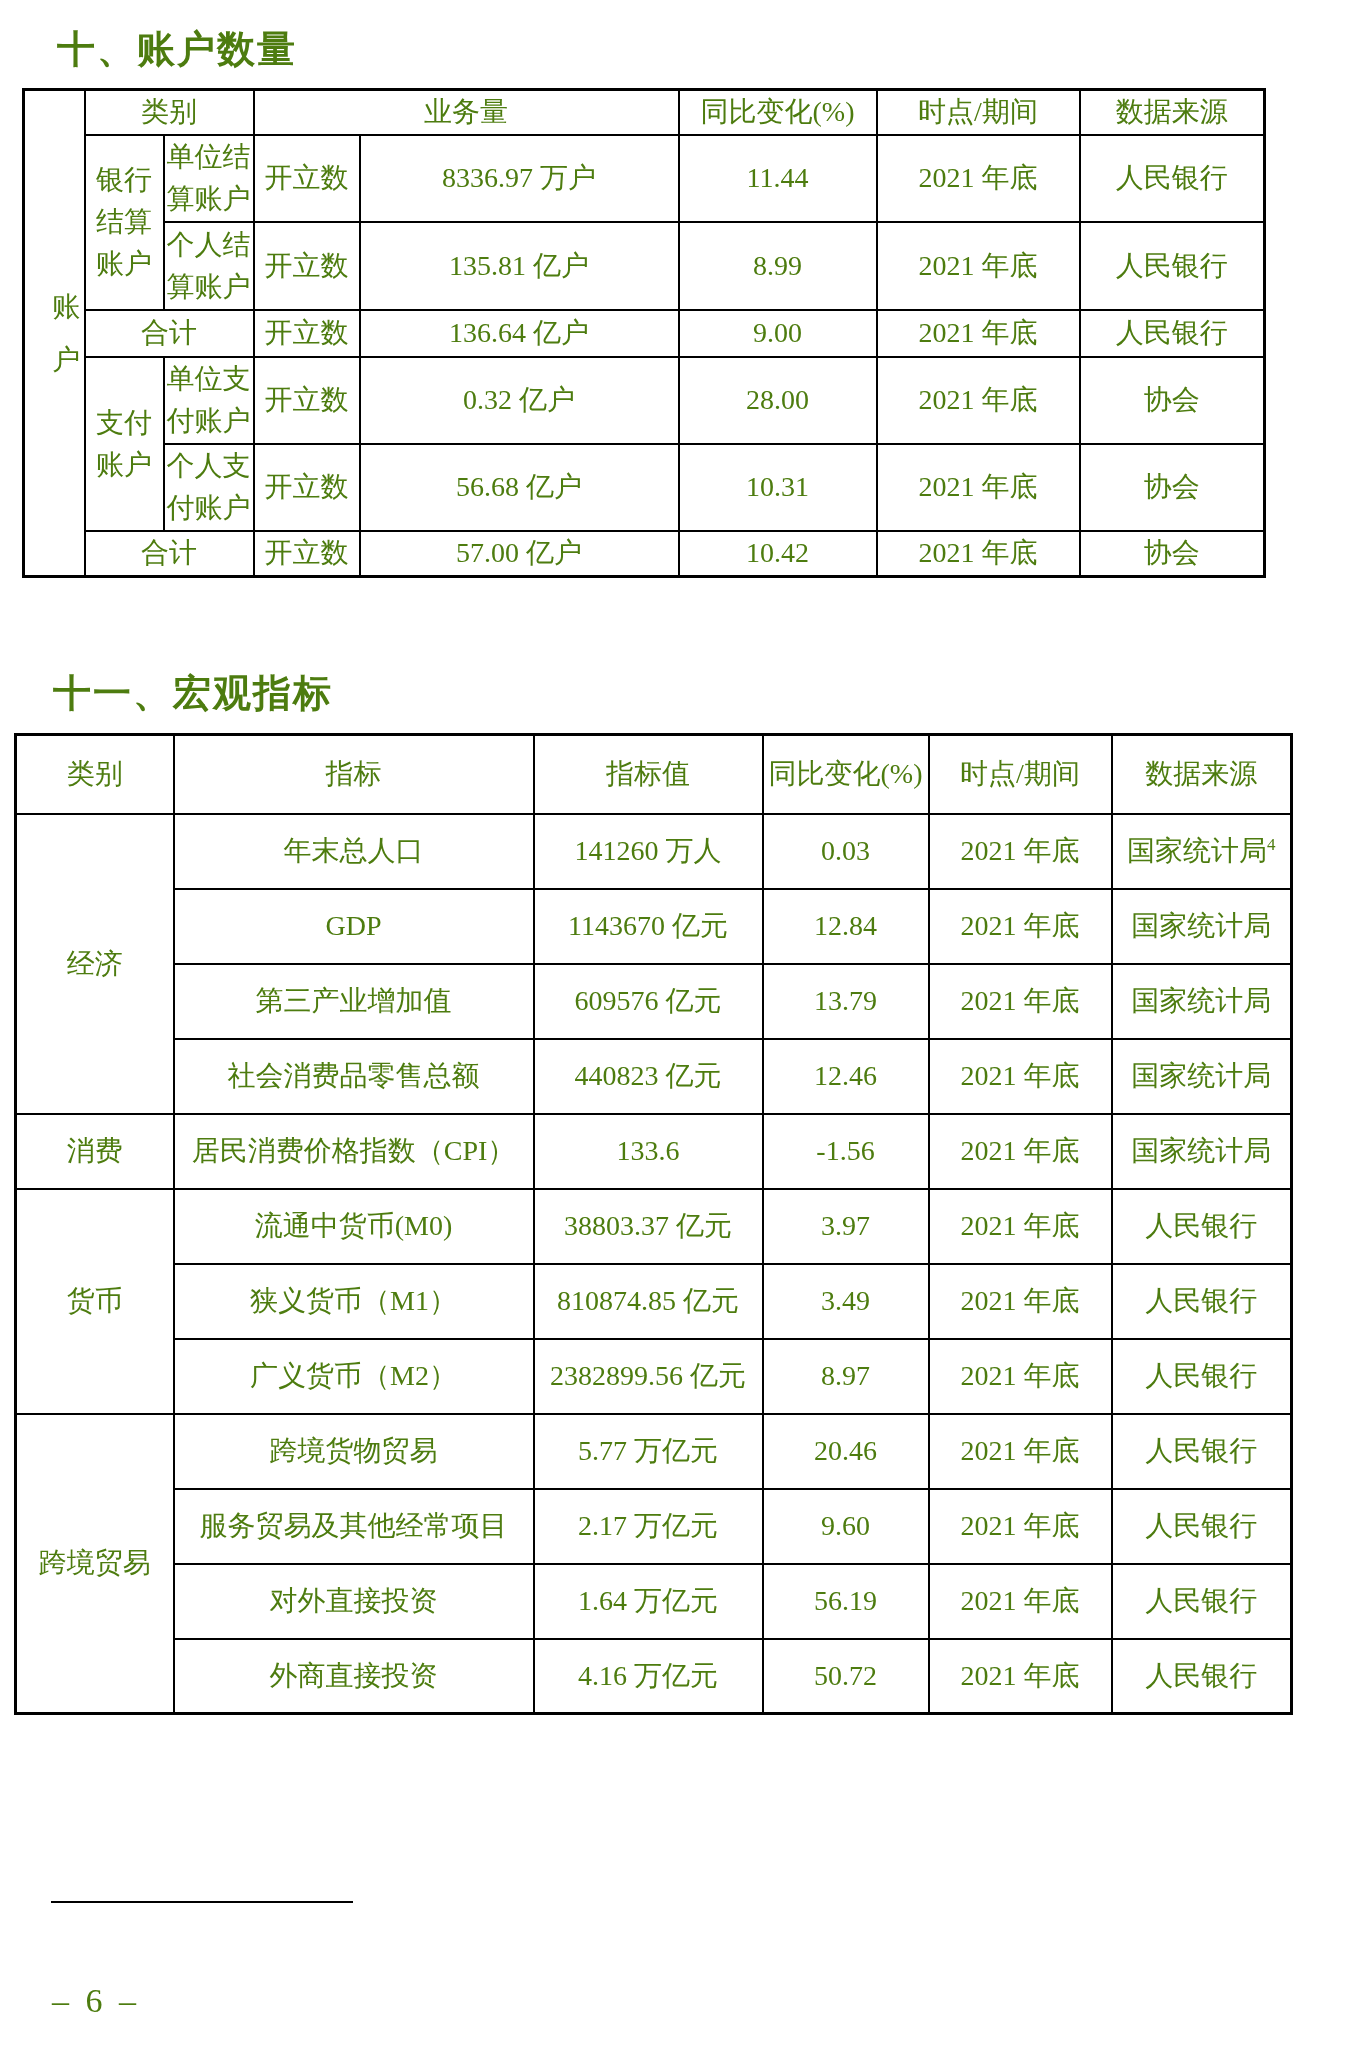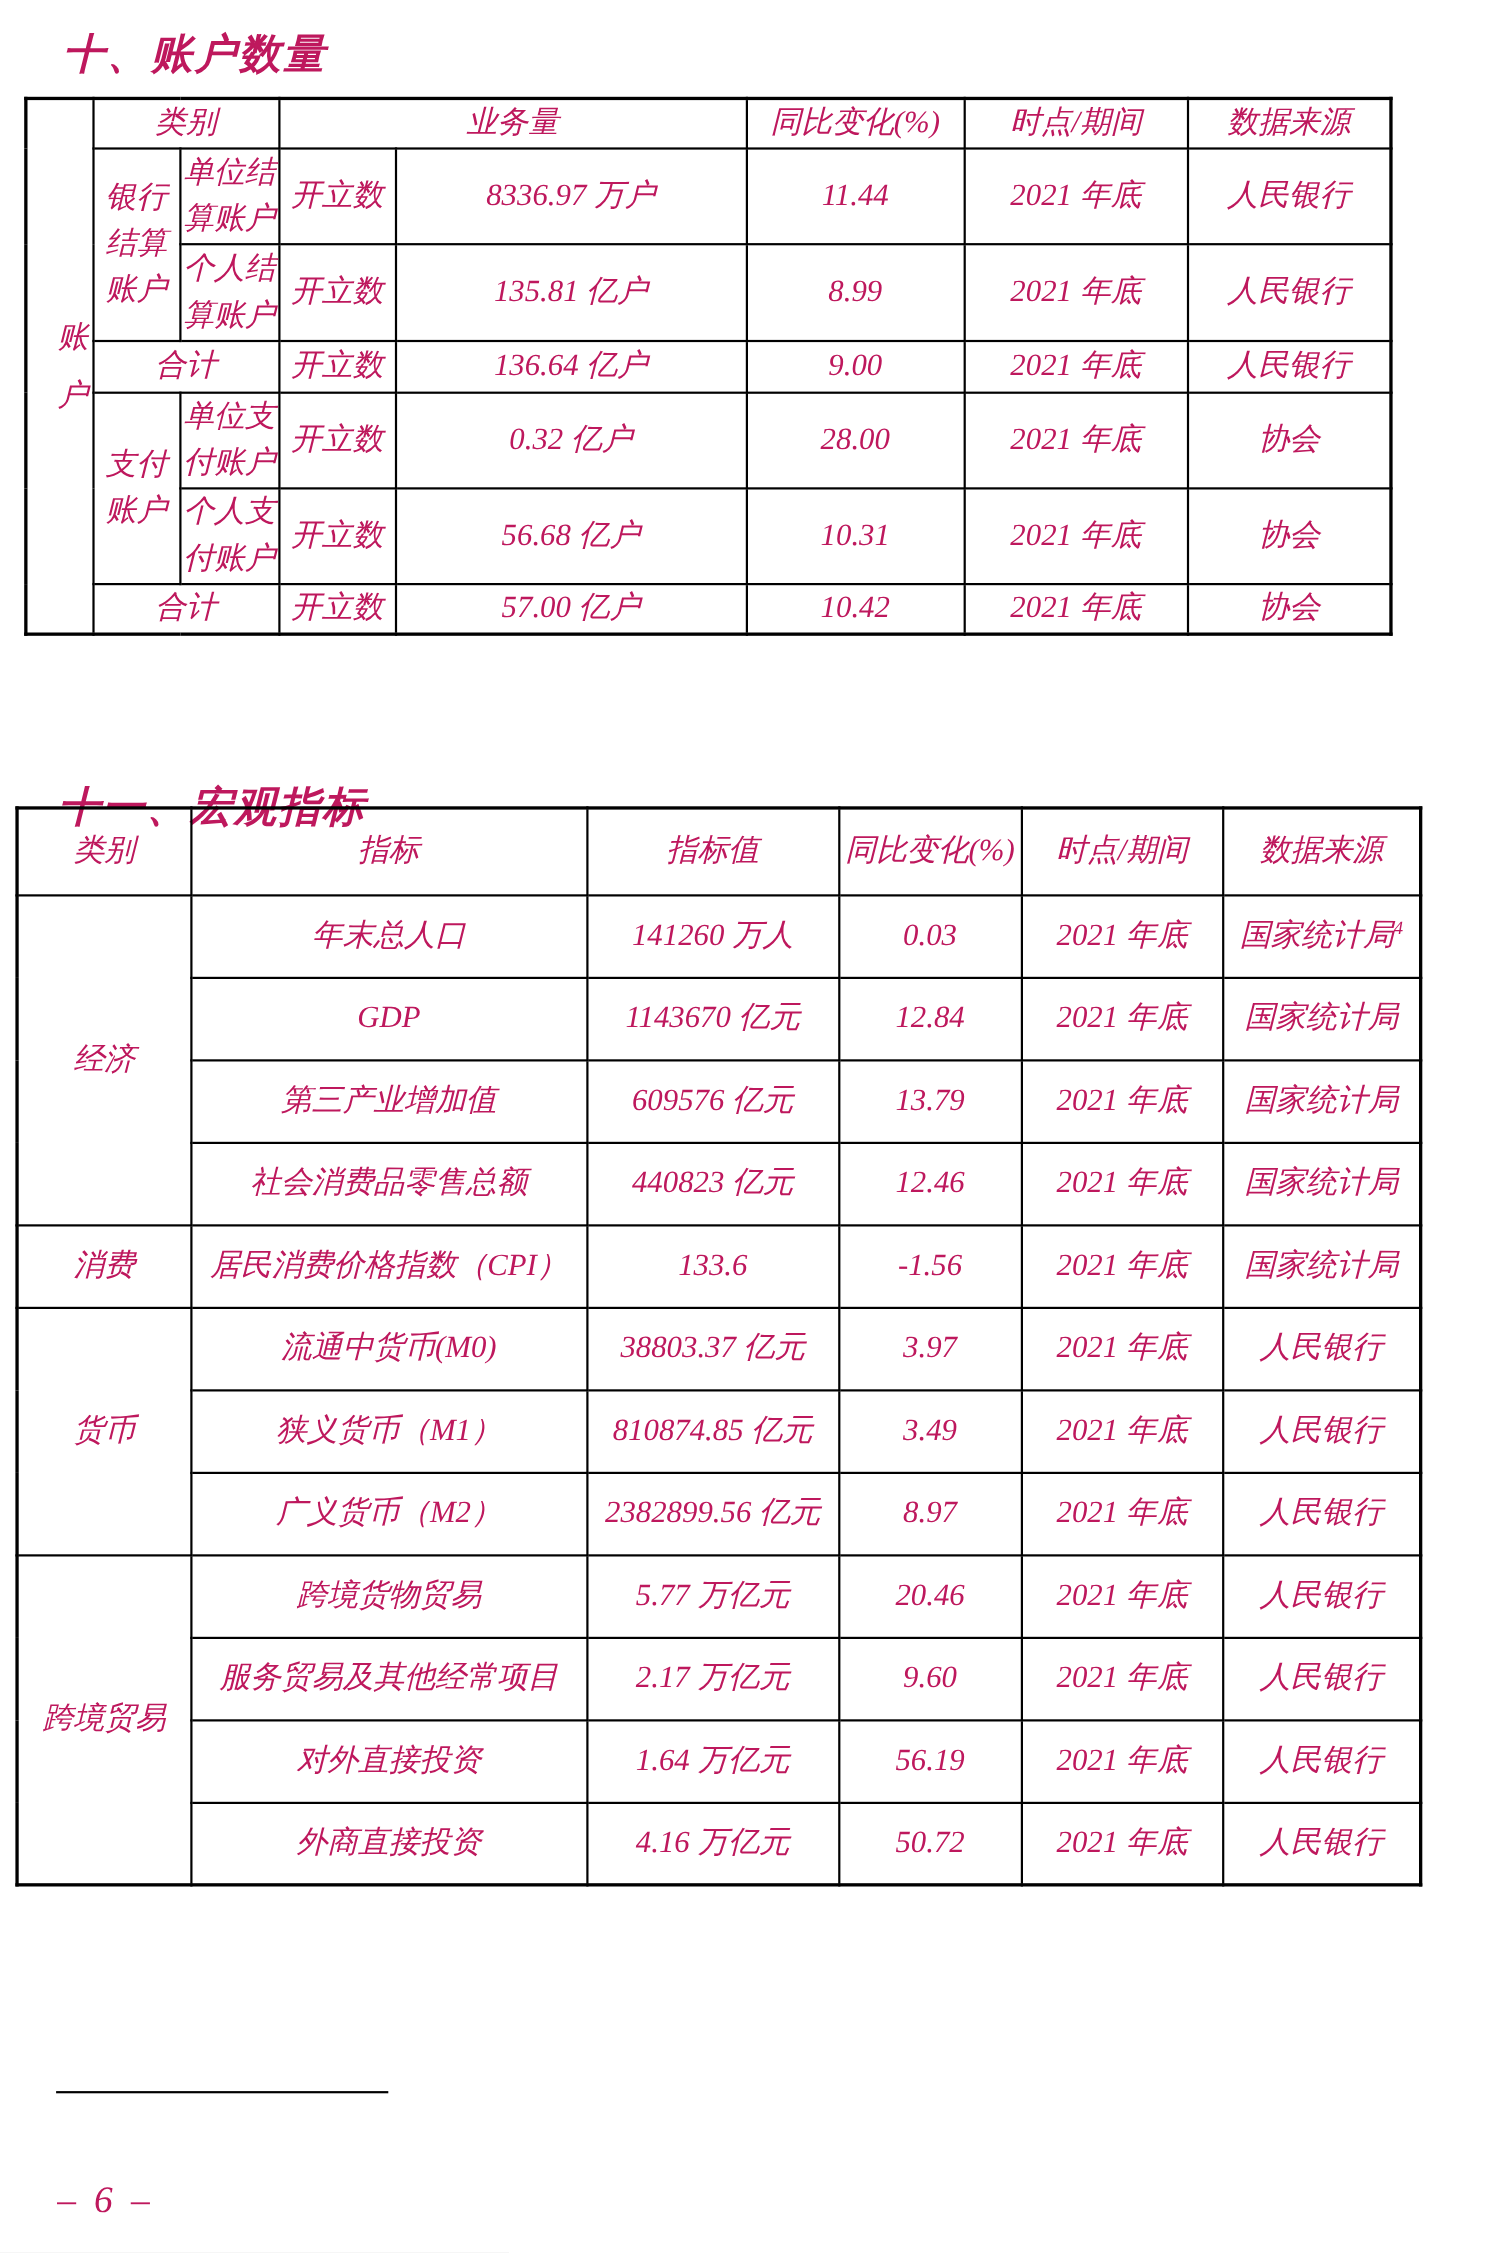--- a/index.html
+++ b/index.html
@@ -1,34 +1,33 @@
 <!DOCTYPE html>
 <html><head>
 <meta charset="utf-8">
 <style>
   html,body{margin:0;padding:0;background:#e8e8e8;}
   .page{
     position:relative;
     width:1363px;height:2048px;
     background:#ffffff;
-    color:#be185d;
+    color:#4d7c0f;
     font-family:"Liberation Serif","DejaVu Serif",serif;
     overflow:hidden;
-    font-style:italic;
   }
   .sec-title{
     position:absolute;
     font-family:"Liberation Sans","DejaVu Sans",sans-serif;
     font-weight:700;
     font-size:38px;
     letter-spacing:2px;
     white-space:nowrap;
   }
   #title-1{left:57px;top:24px;}
-  #title-2{left:53px;top:708px;}
+  #title-2{left:53px;top:668px;}
 
   table.doc{
     position:absolute;
     border-collapse:collapse;
     table-layout:fixed;
     border:3px solid #000;
   }
   table.doc th, table.doc td{
     border:2px solid #000;
     font-weight:normal;

